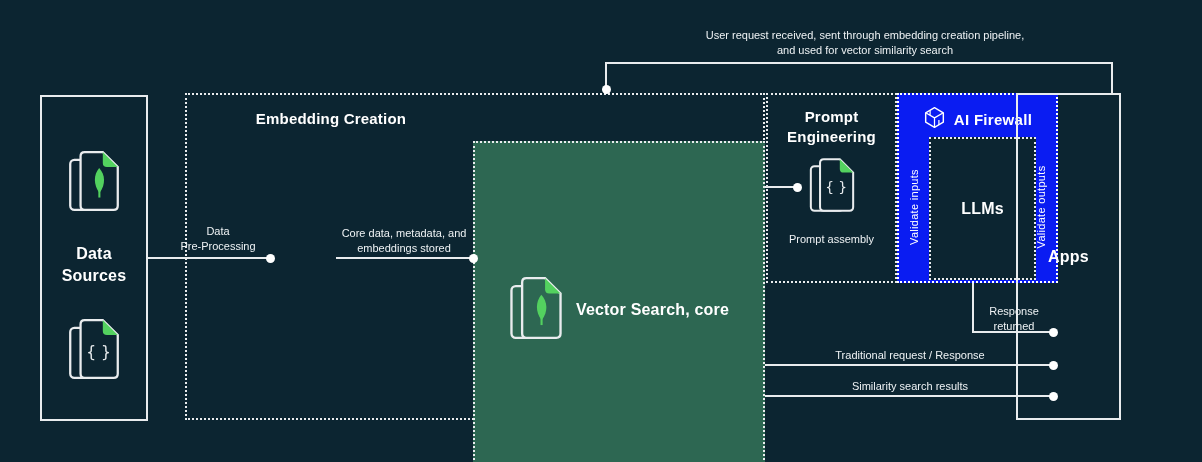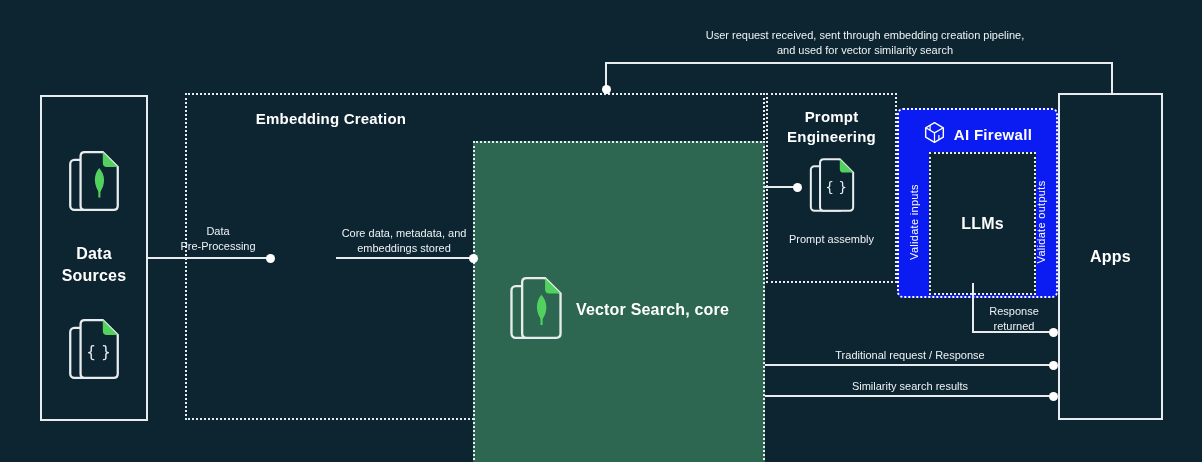--- a/index.html
+++ b/index.html
@@ -102,42 +102,42 @@
         <path class="icon-page" d="M16 2 H33.5 L48 16.5 V54 Q48 58 44 58 H16 Q12 58 12 54 V6 Q12 2 16 2 Z" stroke-width="2.2"></path>
         <path class="icon-fold" d="M33.5 2 L48 16.5 H37.5 Q33.5 16.5 33.5 12.5 Z"></path>
         <text class="icon-glyph" x="29.5" y="38" text-anchor="middle">{ }</text>
       </svg>
     </div>
     <div class="abs small-label" style="left:0;top:137px;width:100%;">
       <span>Prompt assembly</span>
     </div>
   </div>
 
-  <div class="abs box-dotted" style="left:897px;top:108px;width:161px;height:190px;background:var(--panel-blue);border-color:#ffffff;border-radius:6px;">
+  <div class="abs box-dotted" style="left:897px;top:93px;width:161px;height:190px;background:var(--panel-blue);border-color:#ffffff;">
     <div class="fw-header">
       <span>
         <svg width="23" height="23" viewBox="0 0 24 24">
           <path d="M12 1.8 L21.2 7.1 V16.9 L12 22.2 L2.8 16.9 V7.1 Z" fill="none" stroke="#ffffff" stroke-width="1.5" stroke-linejoin="round"></path>
           <path d="M2.8 7.1 L12 12.4 L21.2 7.1 M12 12.4 V22.2 M7.4 4.45 V9.75 M16.6 14.55 V19.85" fill="none" stroke="#ffffff" stroke-width="1.3" stroke-linejoin="round"></path>
         </svg>
       </span>
       <span class="fw-title">AI Firewall</span>
     </div>
     <div class="rotated-label" style="left:-45px;top:106px;">
       <span>Validate inputs</span>
     </div>
     <div class="rotated-label" style="left:82px;top:106px;">
       <span>Validate outputs</span>
     </div>
     <div class="llm-box">
       <span class="title-lg">LLMs</span>
     </div>
   </div>
 
-  <div class="abs box-solid" style="left:1058px;top:93px;width:105px;height:327px;display:flex;align-items:center;justify-content:center;">
+  <div class="abs box-solid" style="left:1016px;top:93px;width:105px;height:327px;display:flex;align-items:center;justify-content:center;">
     <span class="title-lg">Apps</span>
   </div>
 
   <div class="hline" style="left:148px;top:257px;width:122px;"></div>
   <div class="hline" style="left:336px;top:257px;width:137px;"></div>
   <div class="vline" style="left:605px;top:62px;height:28px;"></div>
   <div class="hline" style="left:605px;top:62px;width:508px;"></div>
   <div class="vline" style="left:1111px;top:62px;height:33px;"></div>
   <div class="hline" style="left:765px;top:186px;width:34px;"></div>
   <div class="vline" style="left:972px;top:283px;height:50px;"></div>

